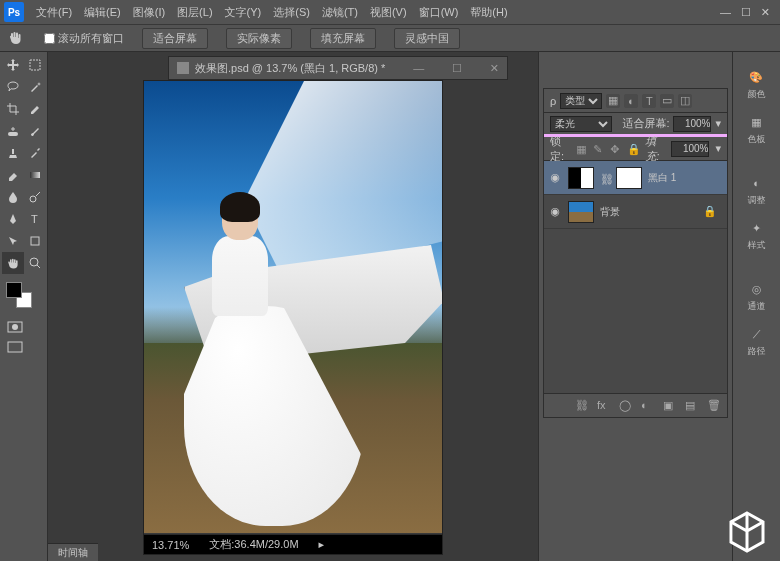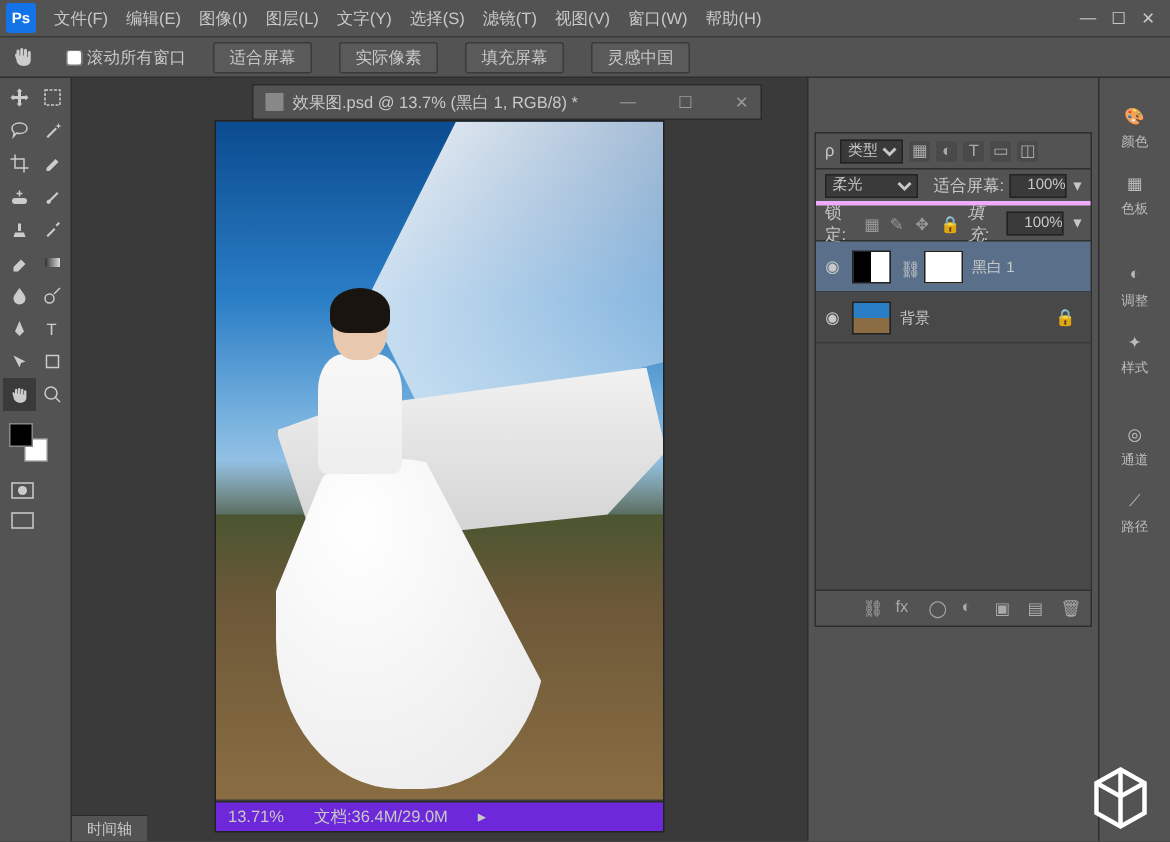--- a/index.html
+++ b/index.html
@@ -45,21 +45,21 @@
 .veil { position: absolute; left: 100px; top: 0; width: 200px; height: 200px; background: linear-gradient(135deg, rgba(255,255,255,0.95), rgba(255,255,255,0.3)); clip-path: polygon(30% 0, 100% 0, 100% 80%, 20% 100%, 0 60%); }
 .piano { position: absolute; left: 40px; top: 150px; width: 260px; height: 140px; background: linear-gradient(180deg, #f5f5f5, #d0d0d0); clip-path: polygon(0 40%, 15% 30%, 95% 10%, 100% 50%, 85% 80%, 10% 95%); border: 1px solid #999; }
 .ground { position: absolute; left: 0; bottom: 0; width: 100%; height: 42%; background: linear-gradient(180deg, #4a5530 0%, #6b5838 30%, #8a6d42 100%); }
 .trees { position: absolute; left: 0; bottom: 38%; width: 100%; height: 12%; background: linear-gradient(180deg, transparent, #2d3a1a); }
 .bride { position: absolute; left: 40px; top: 115px; width: 140px; height: 330px; }
 .bride .head { position: absolute; left: 38px; top: 0; width: 36px; height: 44px; background: #e8c9b0; border-radius: 45% 45% 40% 40%; }
 .bride .hair { position: absolute; left: 36px; top: -4px; width: 40px; height: 30px; background: #1a1410; border-radius: 50% 50% 30% 30%; }
 .bride .body { position: absolute; left: 28px; top: 40px; width: 56px; height: 80px; background: linear-gradient(180deg, #f8f8f8, #eee); border-radius: 30% 30% 10% 10%; }
 .bride .dress { position: absolute; left: 0; top: 110px; width: 180px; height: 220px; background: radial-gradient(ellipse at 30% 20%, #fff, #e8e8e8); border-radius: 40% 60% 50% 50%; clip-path: polygon(20% 0, 55% 0, 100% 70%, 95% 100%, 0 100%, 0 40%); }
 
-.status-bar { height: 20px; background: #6d28d9; border-top: 1px solid #2a2a2a; display: flex; align-items: center; padding: 0 8px; gap: 20px; font-size: 10px; }
+.status-bar { height: 20px; background: #000000; border-top: 1px solid #2a2a2a; display: flex; align-items: center; padding: 0 8px; gap: 20px; font-size: 10px; }
 .timeline-tab { position: absolute; left: 0; bottom: 0; height: 18px; padding: 2px 10px; background: #535353; border-top: 1px solid #2a2a2a; font-size: 10px; }
 
 
 .right-dock { width: 242px; display: flex; }
 .panels-col { flex: 1; background: #535353; border-left: 1px solid #2e2e2e; display: flex; flex-direction: column; }
 .spacer-top { height: 30px; }
 .layers-panel { margin: 6px 4px 0 4px; background: #535353; border: 1px solid #2e2e2e; flex: 0 0 330px; display: flex; flex-direction: column; }
 .panel-tab { height: 20px; background: #535353; display: flex; align-items: center; padding: 0 8px; border-bottom: 1px solid #2e2e2e; }
 .panel-menu { margin-left: auto; cursor: pointer; }
 .layer-filter { height: 24px; display: flex; align-items: center; gap: 4px; padding: 0 6px; border-bottom: 1px solid #2e2e2e; font-size: 10px; }

